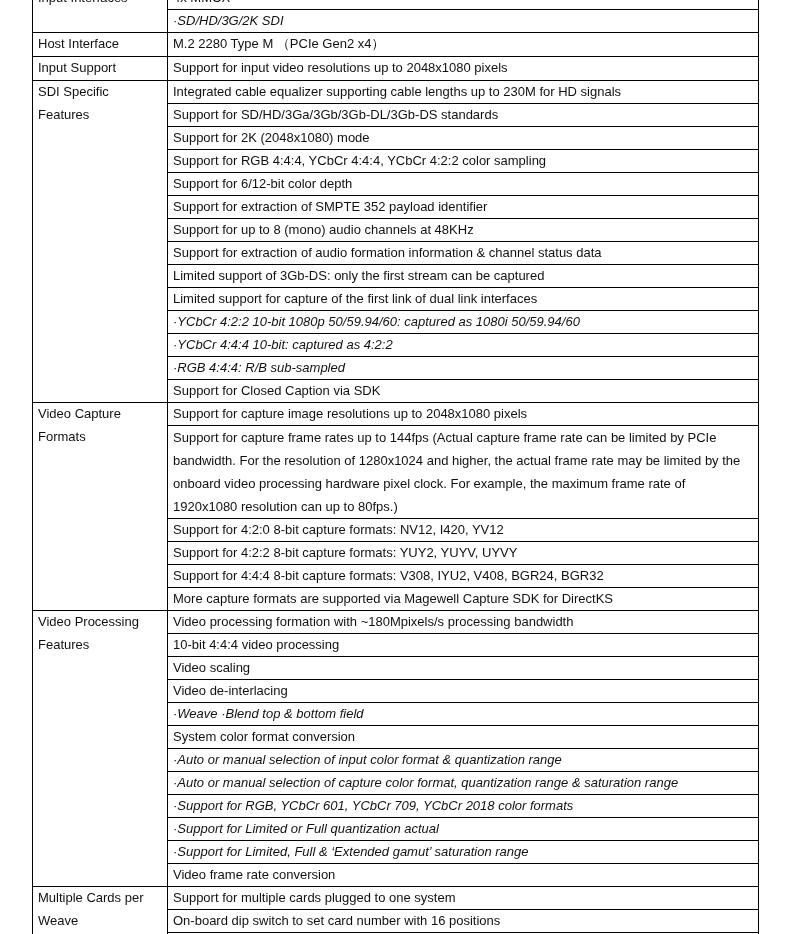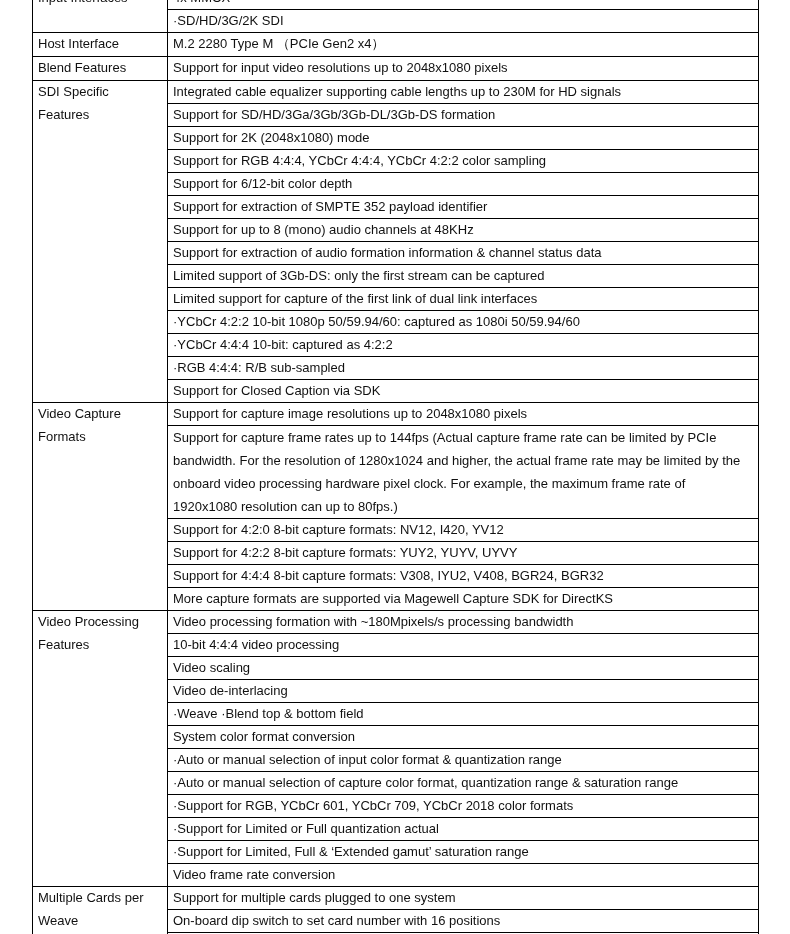--- a/index.html
+++ b/index.html
@@ -18,21 +18,21 @@
     border: 1px solid #000000;
     padding: 0 5px;
     vertical-align: top;
     line-height: 22px;
     height: 22px;
   }
   .spec-table td.label {
     width: 124px;
   }
   .spec-table td.label .cat-line { display: block; height: 23px; line-height: 22px; }
-  .spec-table td.value.sub { padding-left: 5px; }
+  .spec-table td.value.sub { padding-left: 5px; font-style: italic; }
   .spec-table td.value.multi { line-height: 23px; }
 </style>
 </head>
 <body>
 
 <table class="spec-table">
   <tbody id="spec-body">
       <tr>
         <td class="label" rowspan="2">
           <span class="cat-line">Input Interfaces</span>
@@ -43,33 +43,33 @@
         <td class="value sub">·SD/HD/3G/2K SDI</td>
       </tr>
       <tr>
         <td class="label" rowspan="1">
           <span class="cat-line">Host Interface</span>
         </td>
         <td class="value">M.2 2280 Type M （PCIe Gen2 x4）</td>
       </tr>
       <tr>
         <td class="label" rowspan="1">
-          <span class="cat-line">Blend Features</span>
+          <span class="cat-line">Input Support</span>
         </td>
         <td class="value">Support for input video resolutions up to 2048x1080 pixels</td>
       </tr>
       <tr>
         <td class="label" rowspan="14">
           <span class="cat-line">SDI Specific</span>
           <span class="cat-line">Features</span>
         </td>
         <td class="value">Integrated cable equalizer supporting cable lengths up to 230M for HD signals</td>
       </tr>
       <tr>
-        <td class="value">Support for SD/HD/3Ga/3Gb/3Gb-DL/3Gb-DS formation</td>
+        <td class="value">Support for SD/HD/3Ga/3Gb/3Gb-DL/3Gb-DS standards</td>
       </tr>
       <tr>
         <td class="value">Support for 2K (2048x1080) mode</td>
       </tr>
       <tr>
         <td class="value">Support for RGB 4:4:4, YCbCr 4:4:4, YCbCr 4:2:2 color sampling</td>
       </tr>
       <tr>
         <td class="value">Support for 6/12-bit color depth</td>
       </tr>

